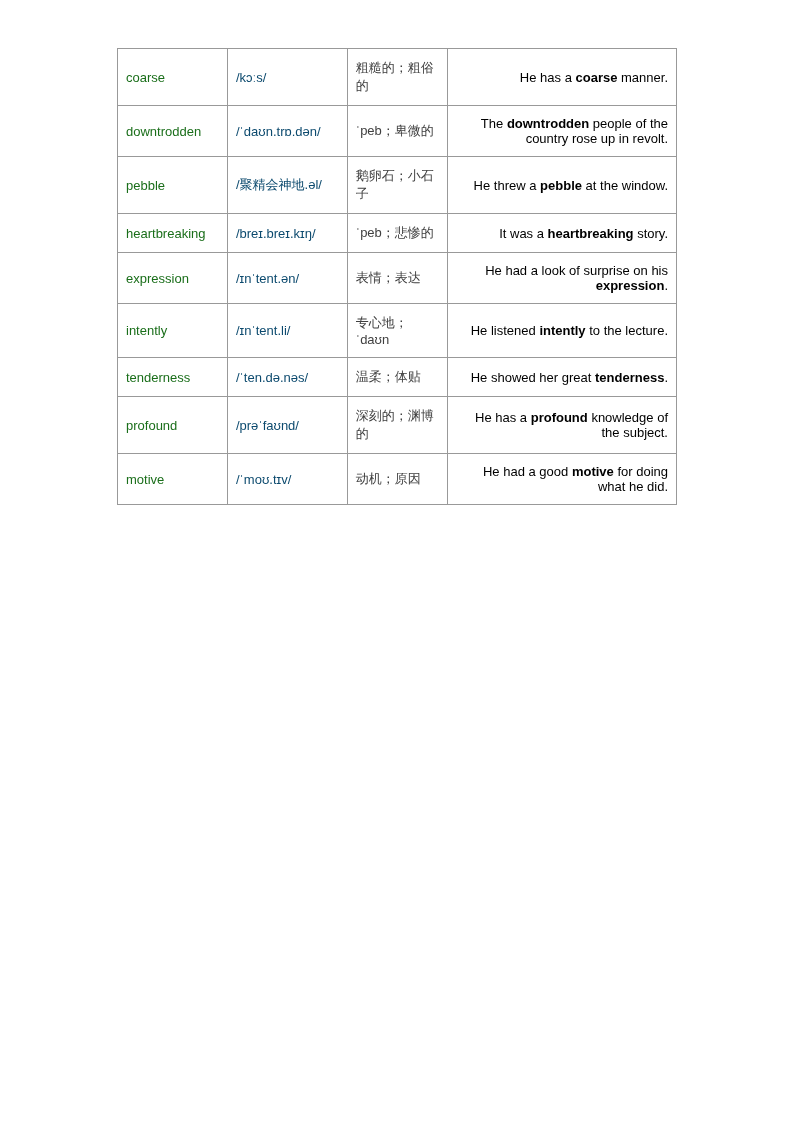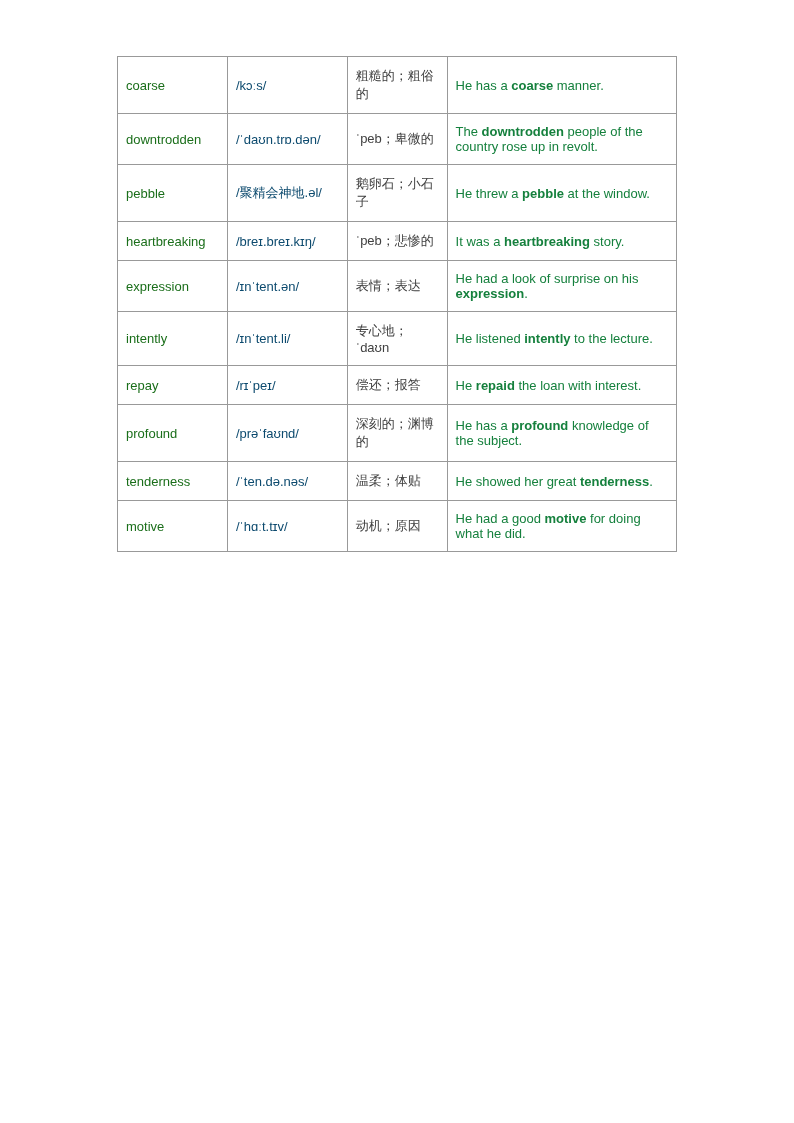--- a/index.html
+++ b/index.html
@@ -8,21 +8,21 @@
       padding: 0;
     }
     body {
       background: #ffffff;
       font-family: Arial, sans-serif;
       font-size: 13px;
       padding: 40px 20px;
     }
     .table-container {
       width: 560px;
-      margin: 16px auto;
+      margin: 8px auto;
     }
     table {
       width: 100%;
       border-collapse: collapse;
       border: 1px solid #999;
     }
     td {
       border: 1px solid #999;
       padding: 10px 8px;
       vertical-align: middle;
@@ -35,21 +35,22 @@
     .col-phonetic {
       width: 120px;
       color: #0c4a6e;
     }
     .col-chinese {
       width: 100px;
       color: #404040;
     }
     .col-example {
       width: 230px;
-      color: #15803d;
+      color: #000000;
+      text-align: right;
     }
   </style>
 </head>
 <body>
 
 <div class="table-container">
   <table>
     <tbody id="table-body">
     <tr>
           <td class="col-word">coarse</td>
@@ -81,38 +82,32 @@
           <td class="col-chinese">表情；表达</td>
           <td class="col-example">He had a look of surprise on his <strong>expression</strong>.</td>
         </tr>
         <tr>
           <td class="col-word">intently</td>
           <td class="col-phonetic">/ɪnˈtent.li/</td>
           <td class="col-chinese">专心地；ˈdaʊn</td>
           <td class="col-example">He listened <strong>intently</strong> to the lecture.</td>
         </tr>
         <tr>
-          <td class="col-word">repay</td>
-          <td class="col-phonetic">/rɪˈpeɪ/</td>
-          <td class="col-chinese">偿还；报答</td>
-          <td class="col-example">He <strong>repaid</strong> the loan with interest.</td>
+          <td class="col-word">tenderness</td>
+          <td class="col-phonetic">/ˈten.də.nəs/</td>
+          <td class="col-chinese">温柔；体贴</td>
+          <td class="col-example">He showed her great <strong>tenderness</strong>.</td>
         </tr>
         <tr>
           <td class="col-word">profound</td>
           <td class="col-phonetic">/prəˈfaʊnd/</td>
           <td class="col-chinese">深刻的；渊博的</td>
           <td class="col-example">He has a <strong>profound</strong> knowledge of the subject.</td>
         </tr>
         <tr>
-          <td class="col-word">tenderness</td>
-          <td class="col-phonetic">/ˈten.də.nəs/</td>
-          <td class="col-chinese">温柔；体贴</td>
-          <td class="col-example">He showed her great <strong>tenderness</strong>.</td>
-        </tr>
-        <tr>
           <td class="col-word">motive</td>
-          <td class="col-phonetic">/ˈhɑːt.tɪv/</td>
+          <td class="col-phonetic">/ˈmoʊ.tɪv/</td>
           <td class="col-chinese">动机；原因</td>
           <td class="col-example">He had a good <strong>motive</strong> for doing what he did.</td>
         </tr>
       </tbody>
   </table>
 </div>
 
 </body></html>

